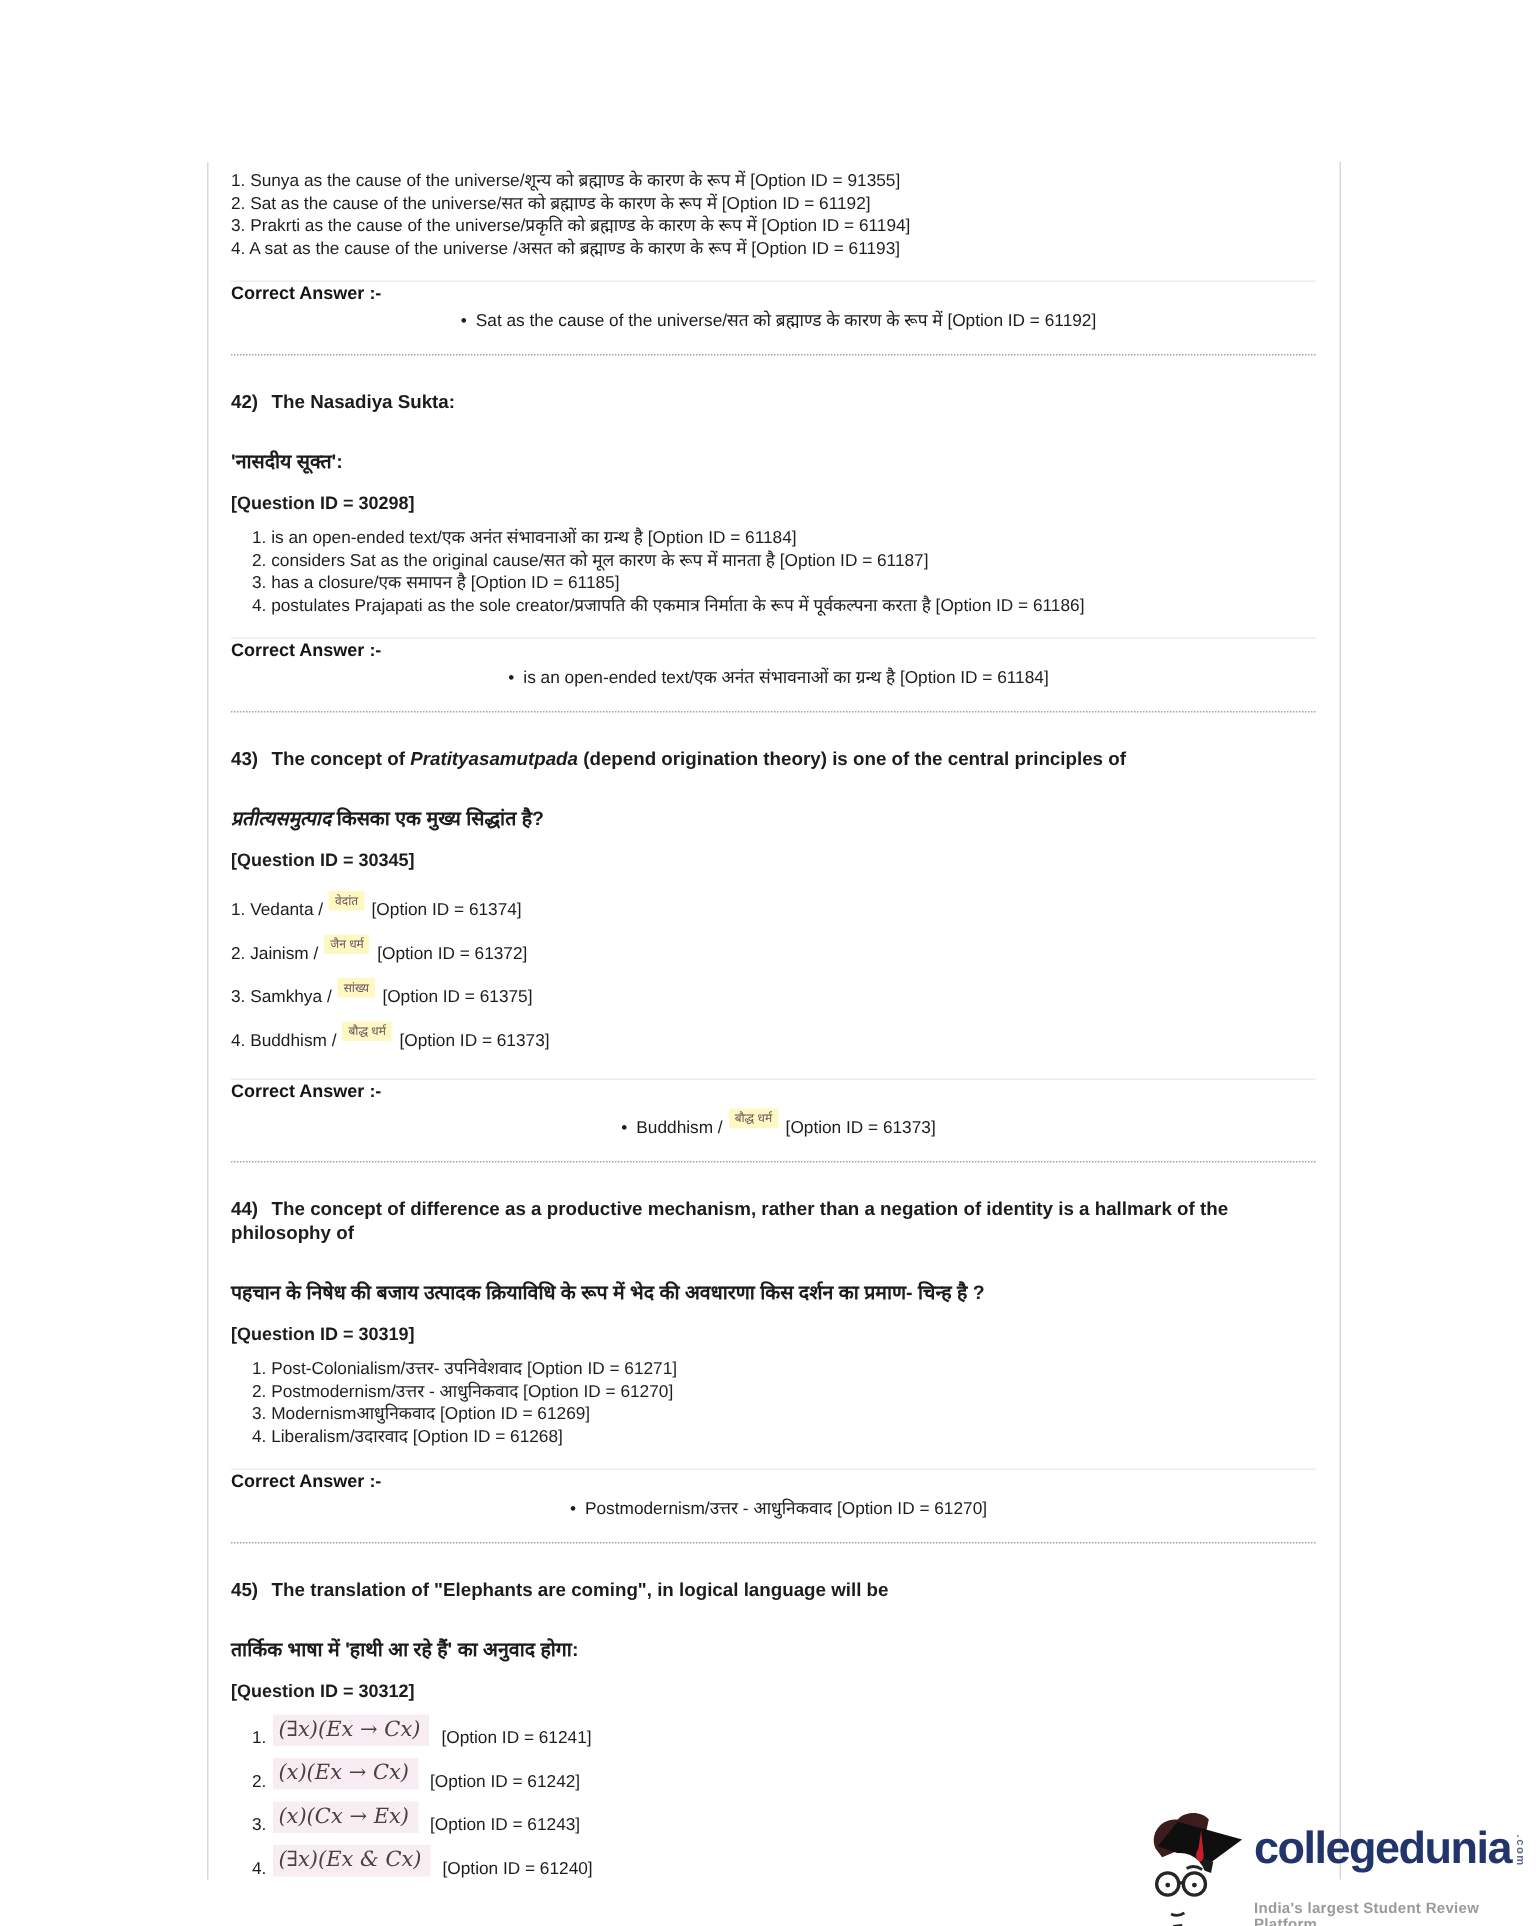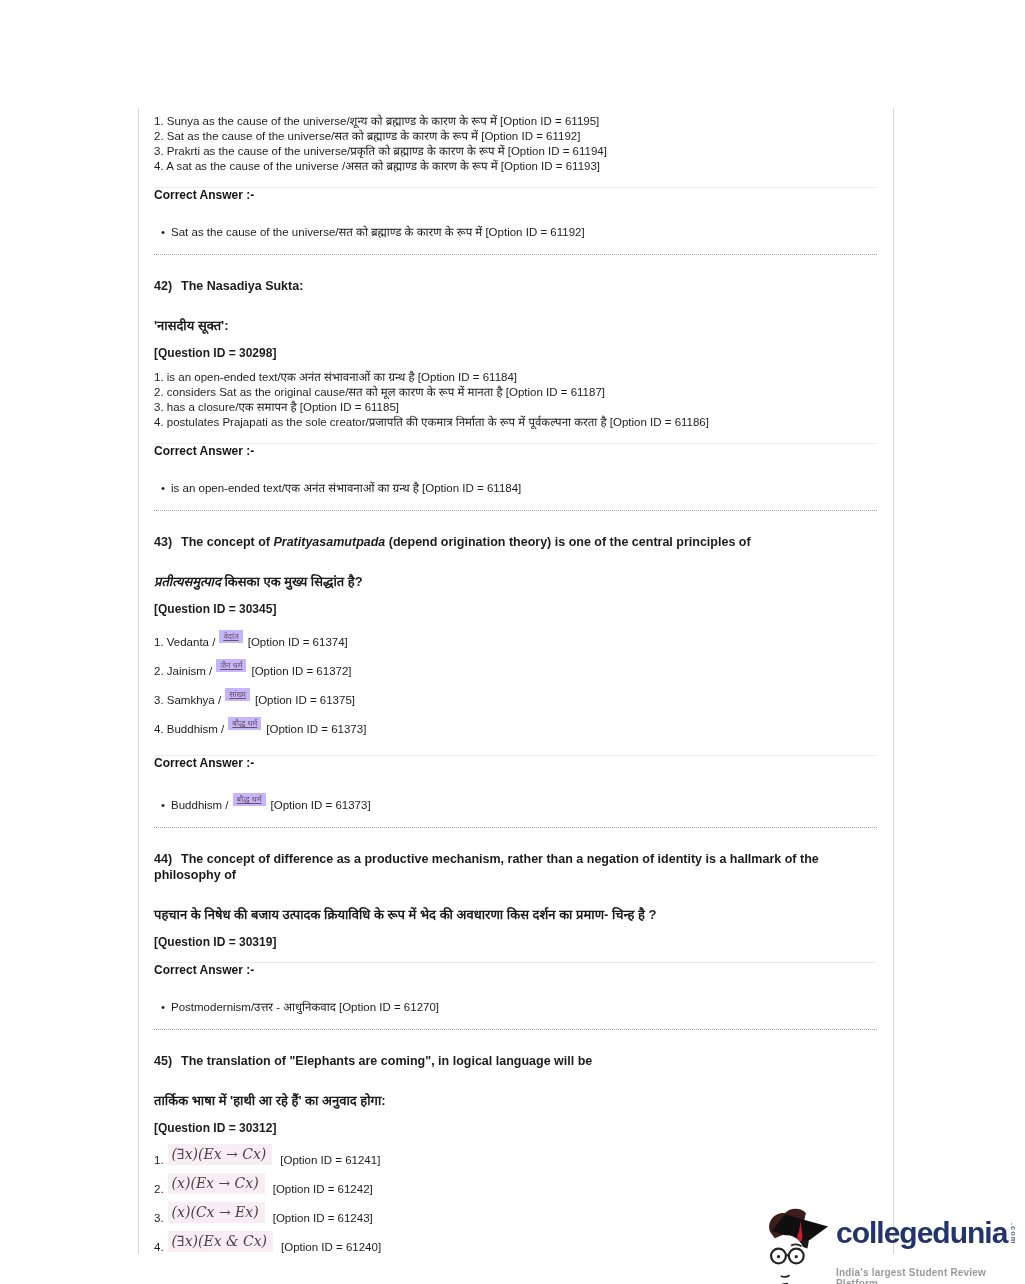--- a/index.html
+++ b/index.html
@@ -10,34 +10,34 @@
     overflow:hidden;
   }
   .sheet {
     position:absolute; left:138px; top:108px; width:756px; min-height:1062px;
     border-left:1px solid #d9d9d9; border-right:1px solid #d9d9d9;
     padding:6px 16px 0 15px;
   }
   .opt-line { font-size:11.5px; line-height:15px; color:#1e1e1e; }
   .correct-block { border-top:1px solid #ececec; margin-top:13px; padding-top:0; }
   .correct-label { font-weight:bold; font-size:12px; color:#151515; }
-  .correct-item { font-size:11.5px; margin-top:23px; padding-left:7px; line-height:15px; }
+  .correct-item { font-size:11.5px; margin-top:5px; padding-left:7px; line-height:15px;text-align:center; }
   .bullet { margin-right:6px; }
   .sep { border-top:1px dotted #a3a3a3; margin-top:14px; }
   .qhead { font-weight:bold; font-size:12.5px; margin-top:23px; line-height:16px; }
   .qnum { margin-right:9px; }
   .qhindi { font-weight:bold; font-size:13px; margin-top:23px; line-height:17px; }
   .qid { font-weight:bold; font-size:12px; margin-top:12px; }
-  .opts { margin-top:10px; }
+  .opts { margin-top:10px;margin-left:14px; }
   .opts43 { margin-top:14px; }
   .row43 { font-size:11.5px; margin-top:4px; height:25px; line-height:25px; }
   .hl {
-    display:inline-block; background:#c4b5fd; color:#6e5260;
+    display:inline-block; background:#fef9c3; color:#6e5260;
     font-size:8px; line-height:9px; padding:2px 4px;
-    vertical-align:7px; margin:0 5px 0 4px;text-decoration:underline;
+    vertical-align:7px; margin:0 5px 0 4px;
   }
   .frow { display:flex; align-items:flex-end; margin-top:7px; height:22px; }
   .fnum { font-size:11.5px; line-height:14px; }
   .formula {
     background:#f8edf3; color:#494340;
     font-family:"DejaVu Serif","Liberation Serif",serif; font-style:italic;
     font-size:14px; line-height:18px; padding:1px 6px 2px 4px;
     margin:0 8px 2px 4px;
     text-align:center;
   }
@@ -50,21 +50,21 @@
   .domain { writing-mode:vertical-rl; font-size:7.5px; font-weight:bold; color:#5b6b8c; margin-left:2px; margin-bottom:3px; letter-spacing:1px; }
   .tagline { font-size:10px; font-weight:bold; color:#9a9a9a; margin-top:19px; letter-spacing:0.2px; }
 </style>
 </head>
 <body>
 
 <div class="page">
   <div class="sheet">
 
     <div>
-      <div class="opt-line">1. Sunya as the cause of the universe/शून्य को ब्रह्माण्ड के कारण के रूप में [Option ID = 61195]</div>
+      <div class="opt-line">1. Sunya as the cause of the universe/शून्य को ब्रह्माण्ड के कारण के रूप में [Option ID = 91355]</div>
       <div class="opt-line">2. Sat as the cause of the universe/सत को ब्रह्माण्ड के कारण के रूप में [Option ID = 61192]</div>
       <div class="opt-line">3. Prakrti as the cause of the universe/प्रकृति को ब्रह्माण्ड के कारण के रूप में [Option ID = 61194]</div>
       <div class="opt-line">4. A sat as the cause of the universe /असत को ब्रह्माण्ड के कारण के रूप में [Option ID = 61193]</div>
     </div>
     <div class="correct-block">
       <div class="correct-label">Correct Answer :-</div>
       <div class="correct-item"><span class="bullet">•</span><span>Sat as the cause of the universe/सत को ब्रह्माण्ड के कारण के रूप में [Option ID = 61192]</span></div>
     </div>
     <div class="sep"></div>
 
@@ -99,20 +99,26 @@
         <div class="correct-label">Correct Answer :-</div>
         <div class="correct-item"><span class="bullet">•</span><span>Buddhism /</span><span class="hl">बौद्ध धर्म</span><span>[Option ID = 61373]</span></div>
       </div>
       <div class="sep"></div>
     </div>
 
     <div>
       <div class="qhead"><span class="qnum">44)</span><span>The concept of difference as a productive mechanism, rather than a negation of identity is a hallmark of the philosophy of</span></div>
       <div class="qhindi">पहचान के निषेध की बजाय उत्पादक क्रियाविधि के रूप में भेद की अवधारणा किस दर्शन का प्रमाण- चिन्ह है ?</div>
       <div class="qid">[Question ID = 30319]</div>
+      <div class="opts">
+        <div class="opt-line">1. Post-Colonialism/उत्तर- उपनिवेशवाद [Option ID = 61271]</div>
+        <div class="opt-line">2. Postmodernism/उत्तर - आधुनिकवाद [Option ID = 61270]</div>
+        <div class="opt-line">3. Modernismआधुनिकवाद [Option ID = 61269]</div>
+        <div class="opt-line">4. Liberalism/उदारवाद [Option ID = 61268]</div>
+      </div>
       <div class="correct-block">
         <div class="correct-label">Correct Answer :-</div>
         <div class="correct-item"><span class="bullet">•</span><span>Postmodernism/उत्तर - आधुनिकवाद [Option ID = 61270]</span></div>
       </div>
       <div class="sep"></div>
     </div>
 
     <div>
       <div class="qhead"><span class="qnum">45)</span><span>The translation of "Elephants are coming", in logical language will be</span></div>
       <div class="qhindi">तार्किक भाषा में 'हाथी आ रहे हैं' का अनुवाद होगा:</div>

